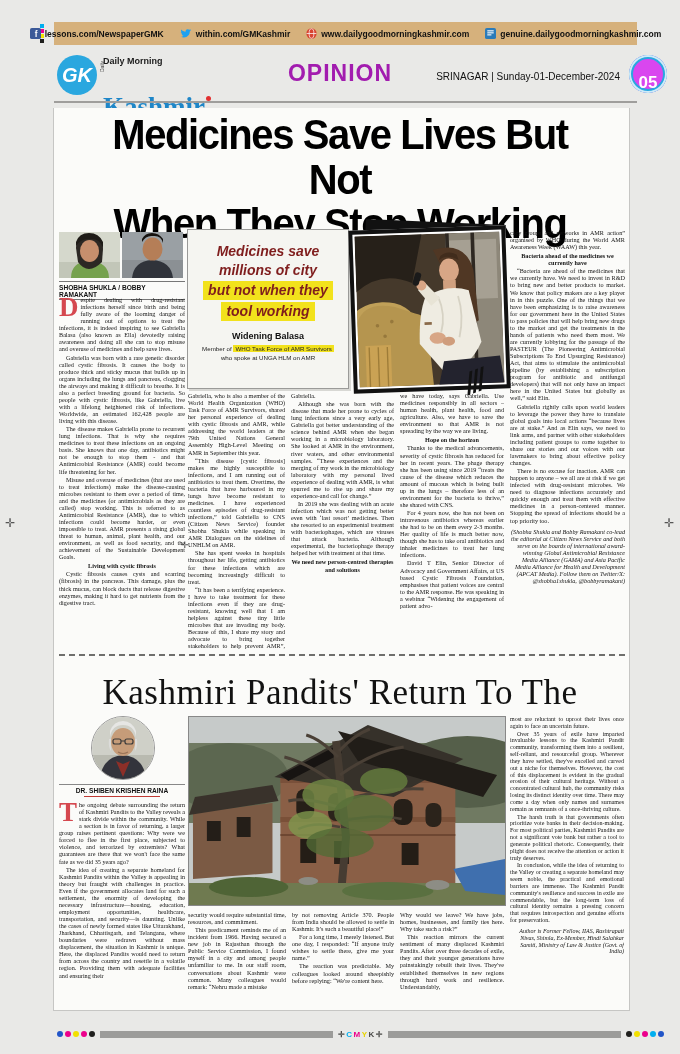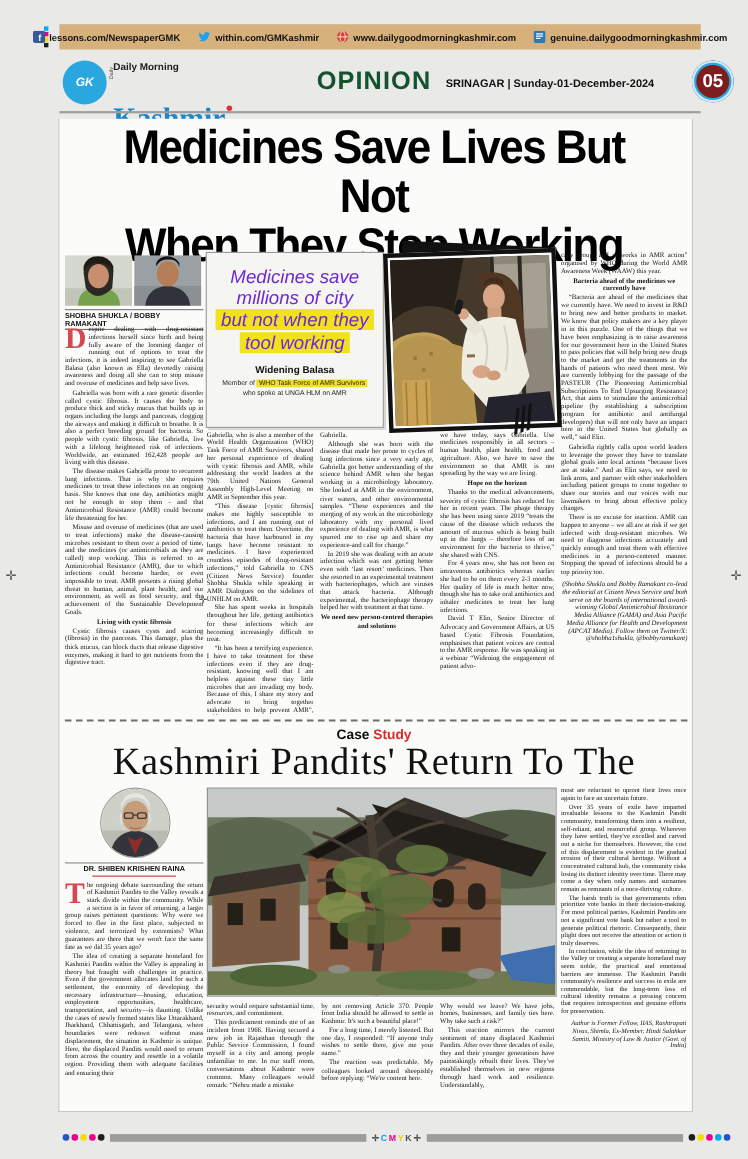--- a/index.html
+++ b/index.html
@@ -5,28 +5,28 @@
   html,body{margin:0;padding:0;}
   .page{position:relative;width:680px;height:1054px;background:#e9e9e7;font-family:"Liberation Serif",serif;overflow:hidden;}
   .abs{position:absolute;}
   
   .topbar{left:54px;top:22px;width:583px;height:23px;background:#d6b17c;display:flex;align-items:center;justify-content:center;gap:16px;}
   .soc{display:flex;align-items:center;gap:4px;font-family:"Liberation Sans",sans-serif;font-weight:bold;font-size:8.5px;color:#111;}
   .soc svg{display:block;}
   .cdots{left:40px;top:24px;display:flex;flex-direction:column;gap:1px;}
   .cdots i{width:4px;height:4px;display:block;}
   
-  .logo-circle{left:57px;top:55px;width:40px;height:40px;border-radius:50%;background:#2aa7df;color:#fff;display:flex;align-items:center;justify-content:center;font-family:"Liberation Sans",sans-serif;font-weight:bold;font-style:italic;font-size:11px;}
+  .logo-circle{left:57px;top:55px;width:40px;height:40px;border-radius:50%;background:#2aa7df;color:#fff;display:flex;align-items:center;justify-content:center;font-family:"Liberation Sans",sans-serif;font-weight:bold;font-style:italic;font-size:20px;}
   .gm{left:103px;top:56px;font-family:"Liberation Sans",sans-serif;font-size:9px;font-weight:bold;color:#1b1b1b;}
   .daily{left:99px;top:72px;font-family:"Liberation Sans",sans-serif;font-size:5px;color:#444;transform:rotate(-90deg);transform-origin:left top;}
   .kashmir{left:103px;top:64px;font-family:"Liberation Serif",serif;font-weight:bold;font-size:27px;color:#1e86c8;letter-spacing:0px;margin-top:28px;}
   .kashmir .idot{position:absolute;left:103px;top:4px;width:5px;height:5px;border-radius:50%;background:#e23030;}
-  .section-title{left:240px;top:60px;width:200px;text-align:center;font-family:"Liberation Sans",sans-serif;font-weight:900;font-size:23px;letter-spacing:1px;color:#14532d;}
-  .dateline{left:380px;top:71px;width:240px;text-align:center;font-family:"Liberation Sans",sans-serif;font-weight:bold;font-size:10px;color:#111;}
-  .pagenum{left:629px;top:55px;width:38px;height:38px;border-radius:50%;background:#7f1d1d;box-shadow:inset 0 0 0 2px #cfeaf8, inset 0 0 0 4px #2aa7df;color:#fff;display:flex;align-items:center;justify-content:center;font-family:"Liberation Sans",sans-serif;font-weight:bold;font-size:17px;}
+  .section-title{left:240px;top:60px;width:200px;text-align:center;font-family:"Liberation Sans",sans-serif;font-weight:900;font-size:23px;letter-spacing:1px;color:#a21caf;}
+  .dateline{left:380px;top:71px;width:240px;text-align:right;font-family:"Liberation Sans",sans-serif;font-weight:normal;font-size:10px;color:#111;}
+  .pagenum{left:629px;top:55px;width:38px;height:38px;border-radius:50%;background:#d946ef;box-shadow:inset 0 0 0 2px #cfeaf8, inset 0 0 0 4px #2aa7df;color:#fff;display:flex;align-items:flex-end;justify-content:center;font-family:"Liberation Sans",sans-serif;font-weight:bold;font-size:17px;}
   .head-rule{left:54px;top:101px;width:583px;border-top:2.5px solid #9f9e9c;}
   
   .frame{left:53px;top:108px;width:575px;height:902px;background:#fbfbf9;border-left:1px solid #c6c6c4;border-right:1px solid #c6c6c4;border-bottom:1px solid #c6c6c4;}
   .regmark{font-family:"Liberation Sans",sans-serif;color:#555;font-size:12px;}
   
   .headline{left:58px;top:112px;width:564px;text-align:center;font-family:"Liberation Sans",sans-serif;font-weight:800;font-size:43px;line-height:1.04;letter-spacing:-1.5px;color:#000;transform:scaleX(0.93);}
   .authors{left:59px;top:232px;display:flex;gap:2px;}
   .byline{left:59px;top:281px;width:126px;border-top:1px solid #777;border-bottom:1px solid #777;padding:1.5px 0;font-family:"Liberation Sans",sans-serif;font-weight:bold;font-size:6.6px;color:#111;text-align:left;}
   .col{overflow:hidden;font-size:6.2px;line-height:1.14;text-align:justify;color:#141414;}
   .col p{margin:0 0 1px 0;text-indent:7px;}
@@ -34,21 +34,21 @@
   .col .sub{font-weight:bold;text-align:center;text-indent:0;margin:2px 0 1px 0;}
   .col .credit{font-style:italic;text-align:right;text-indent:0;margin-top:4px;}
   .dc::first-letter{float:left;font-size:27px;line-height:22px;font-weight:bold;color:#d5484f;padding:0 2px 0 0;}
   .c1{left:59px;top:296px;width:126px;height:354px;}
   .c2{left:188px;top:392px;width:97px;height:258px;}
   .c3{left:291px;top:392px;width:103px;height:258px;}
   .c4{left:400px;top:392px;width:104px;height:258px;}
   .c5{left:510px;top:229px;width:115px;height:421px;}
   
   .qcard{left:187px;top:229px;width:162px;height:160px;background:#f5f5f1;border:1px solid #9a9a98;box-shadow:2px 2px 0 #d8d8d4;text-align:center;font-family:"Liberation Sans",sans-serif;padding-top:12px;box-sizing:border-box;}
-  .qline{font-weight:normal;font-style:italic;font-size:17px;line-height:19px;color:#6d28d9;}
+  .qline{font-weight:bold;font-style:italic;font-size:14px;line-height:19px;color:#7f1d1d;}
   .qhl{display:inline-block;background:#f2e21c;padding:0 5px;margin:1px 0;}
   .qname{font-weight:bold;font-size:9px;margin-top:9px;color:#111;}
   .qrole{font-size:6.2px;margin-top:3px;color:#222;line-height:1.5;}
   .qrole .qhl2{background:#f2e21c;padding:0 2px;}
   
   .gphoto{left:351px;top:228px;width:157px;height:163px;transform:rotate(-2deg);border:4px solid #111;background:#fff;padding:2px;box-sizing:border-box;}
   .gphoto-back{left:365px;top:222px;width:140px;height:40px;background:#111;transform:rotate(2.5deg);}
   .slashes{left:468px;top:370px;display:flex;gap:3px;transform:rotate(-20deg);}
   .slashes i{width:3px;height:22px;background:#111;transform:skewX(-25deg);display:block;}
   
@@ -248,23 +248,20 @@
     <p class="noind">cacy groups and networks in AMR action” organised by WHO during the World AMR Awareness Week (WAAW) this year.</p>
     <p class="sub">Bacteria ahead of the medicines we currently have</p>
     <p>“Bacteria are ahead of the medicines that we currently have. We need to invest in R&amp;D to bring new and better products to market. We know that policy makers are a key player in in this puzzle. One of the things that we have been emphasizing is to raise awareness for our government here in the United States to pass policies that will help bring new drugs to the market and get the treatments in the hands of patients who need them most. We are currently lobbying for the passage of the PASTEUR (The Pioneering Antimicrobial Subscriptions To End Upsurging Resistance) Act, that aims to stimulate the antimicrobial pipeline (by establishing a subscription program for antibiotic and antifungal developers) that will not only have an impact here in the United States but globally as well,” said Elin.</p>
     <p>Gabriella rightly calls upon world leaders to leverage the power they have to translate global goals into local actions “because lives are at stake.” And as Elin says, we need to link arms, and partner with other stakeholders including patient groups to come together to share our stories and our voices with our lawmakers to bring about effective policy changes.</p>
     <p>There is no excuse for inaction. AMR can happen to anyone – we all are at risk if we get infected with drug-resistant microbes. We need to diagnose infections accurately and quickly enough and treat them with effective medicines in a person-centered manner. Stopping the spread of infections should be a top priority too.</p>
     <p class="credit">(Shobha Shukla and Bobby Ramakant co-lead the editorial at Citizen News Service and both serve on the boards of international award-winning Global Antimicrobial Resistance Media Alliance (GAMA) and Asia Pacific Media Alliance for Health and Development (APCAT Media). Follow them on Twitter/X: @shobha1shukla, @bobbyramakant)</p>
   </div>
 
   <div class="abs dashsep"></div>
 
-  <div class="abs kicker">
-    <span>Case </span><span class="red">Study</span>
-  </div>
   <div class="abs cs-headline">Kashmiri Pandits' Return To The Valley</div>
 
   <div class="abs cs-avatar">
     <svg width="62" height="62" viewBox="0 0 62 62">
       <rect width="62" height="62" fill="#cfd0c8"></rect>
       <rect y="38" width="62" height="24" fill="#b9bab0"></rect>
       <path d="M8,62 Q10,40 31,38 Q52,40 54,62 Z" fill="#33343c"></path>
       <path d="M24,44 L31,60 L38,44 L31,47 Z" fill="#8d2f28"></path>
       <ellipse cx="31" cy="25" rx="12" ry="14" fill="#c69c79"></ellipse>
       <path d="M18,20 Q20,8 31,8 Q42,8 44,20 L44,14 Q40,4 31,4 Q22,4 18,14 Z" fill="#e6e6e4"></path>

